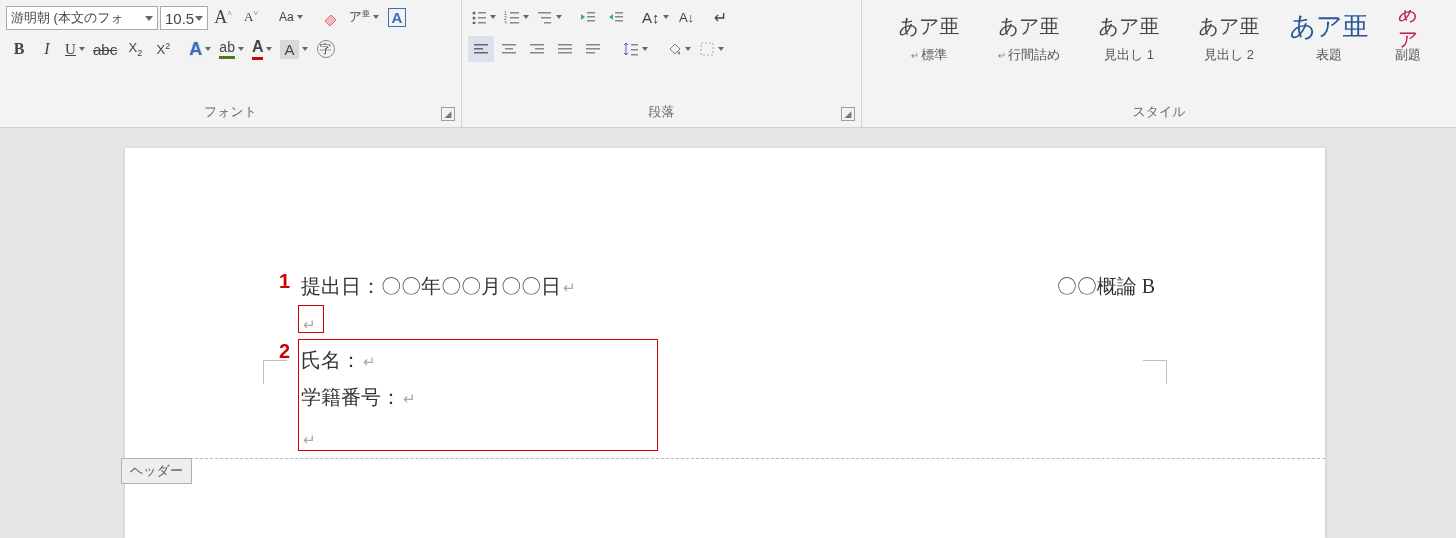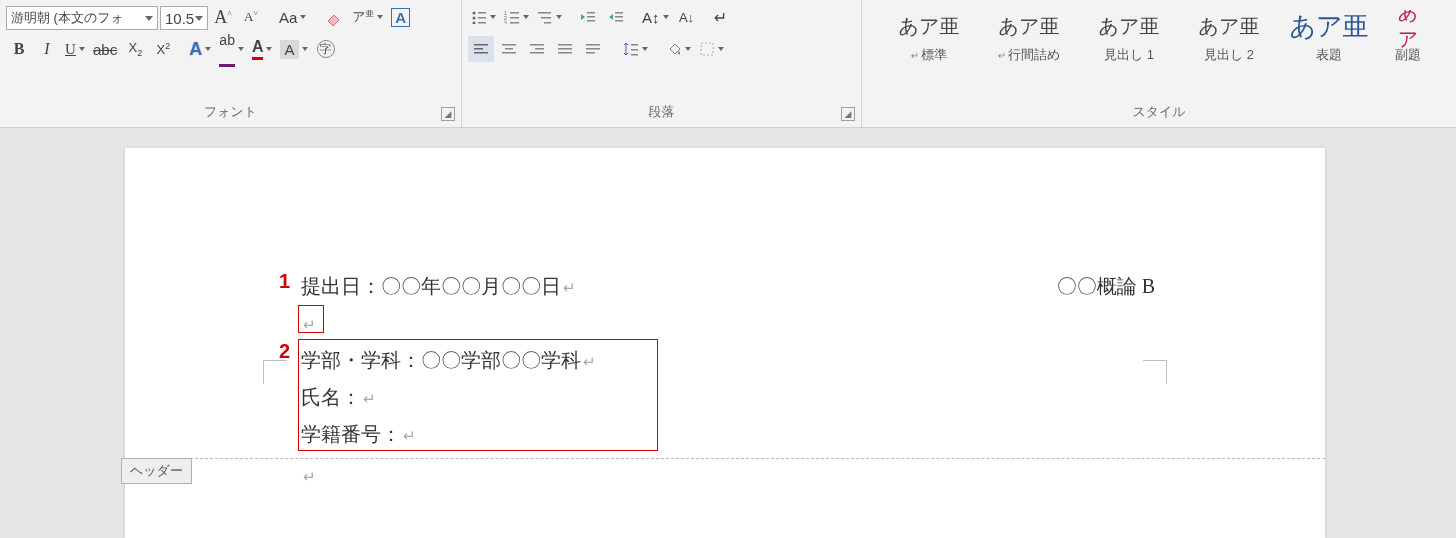--- a/index.html
+++ b/index.html
@@ -82,21 +82,21 @@
   }
   .bigA { font-size: 18px; font-family: "Times New Roman", serif; }
   .smA { font-size: 13px; font-family: "Times New Roman", serif; }
   .sup { font-size: 8px; vertical-align: super; }
   .bold { font-weight: bold; font-size: 16px; font-family: "Times New Roman", serif;}
   .ital { font-style: italic; font-size: 16px; font-family: "Times New Roman", serif;}
   .under { text-decoration: underline; font-size: 15px; font-family: "Times New Roman", serif;}
   .strike { text-decoration: line-through; font-size: 15px; }
   .sub-x { font-size: 13px; }
   .sup-x { font-size: 13px; }
-  .colorbar-y { border-bottom: 3px solid #701a75; display:inline-block; padding-bottom:16px;}
+  .colorbar-y { border-bottom: 3px solid #4d7c0f; display:inline-block; padding-bottom:1px;}
   .colorbar-r { border-bottom: 3px solid #d20000; display:inline-block; padding-bottom:1px;}
   .outline-A { border: 1.5px solid #3a6fb5; color:#3a6fb5; padding: 0 3px; font-size:15px; font-weight:bold;}
   svg { display: block; }
 
   .style-gallery { display: flex; gap: 18px; padding: 6px 10px 0 20px; }
   .style-item { text-align: center; width: 82px; }
   .style-prev { font-family: "Yu Mincho","MS Mincho",serif; font-size: 20px; color: #444; height: 32px; display:flex; align-items:center; justify-content:center;}
   .style-prev.big { font-size: 26px; color:#2a5699;}
   .style-prev.blue { color:#be185d; }
   .style-name { font-size: 13px; color:#555; margin-top: 4px; }
@@ -177,21 +177,21 @@
           <span class="combo-arrow"></span>
         </div>
         <div class="btn">
             <span class="bigA">A<span class="sup">˄</span></span>
           </div>
         <div class="btn">
             <span class="smA">A<span class="sup">˅</span></span>
           </div>
         <div style="width:8px"></div>
         <div class="btn dd">
-            <span style="font-size:15px">Aa</span>
+            <span style="font-size:12px">Aa</span>
           </div>
         <div style="width:8px"></div>
         <div class="btn">
           <svg width="18" height="18">
               <path d="M3 13 L9 7 L14 12 L8 18 Z" fill="#f4b9c4" stroke="#c77"></path>
             </svg>
         </div>
         <div class="btn dd">
             <span style="font-size:13px">ア<span style="font-size:8px;vertical-align:super">亜</span></span>
           </div>
@@ -401,21 +401,20 @@
     <div class="corner tr"></div>
     <div class="header-dash"></div>
     <div class="header-tag">ヘッダー</div>
 
     <div class="doc">
       <div class="doc-row">
         <span><span>提出日：〇〇年〇〇月〇〇日</span><span class="ret">↵</span></span>
         <span><span>〇〇概論 B</span></span>
       </div>
       <div><span class="ret">↵</span></div>
-      <div><span>学部・学科：〇〇学部〇〇学科</span><span class="ret">↵</span></div>
       <div><span>氏名：</span><span class="ret">↵</span></div>
       <div><span>学籍番号：</span><span class="ret">↵</span></div>
       <div style="margin-top:4px"><span class="ret">↵</span></div>
     </div>
 
     <div class="annot" style="left:154px; top:122px">1</div>
     <div class="redbox1" style="left:173px; top:157px"></div>
     <div class="annot" style="left:154px; top:192px">2</div>
     <div class="redbox2" style="left:173px; top:191px; width:360px; height:112px"></div>
   </div>

